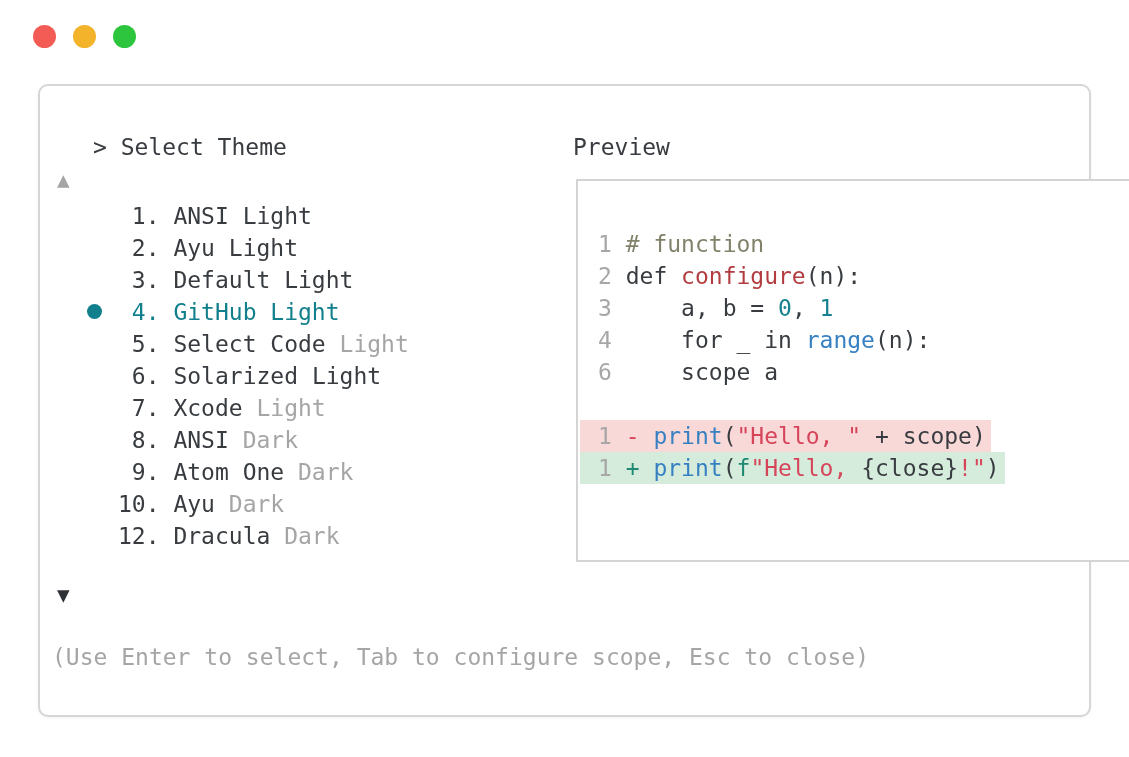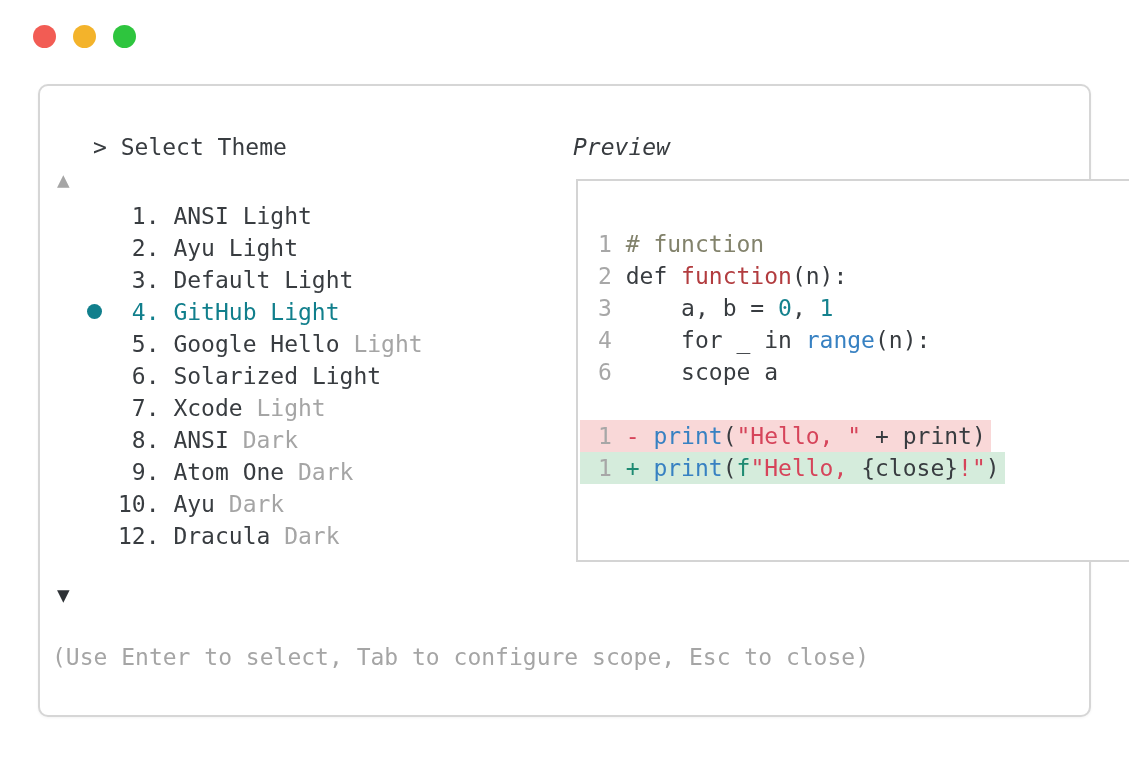--- a/index.html
+++ b/index.html
@@ -8,21 +8,21 @@
   
   .lights{position:absolute;left:33px;top:25px;display:flex;gap:17px;}
   .light{width:23px;height:23px;border-radius:50%;border:none;padding:0;cursor:default;}
 
   
   .panel{position:absolute;left:38px;top:84px;width:1053px;height:633px;box-sizing:border-box;
          border:2px solid #d6d6d6;border-radius:10px;background:#fff;box-shadow:0 1px 3px rgba(0,0,0,0.05);}
 
   .hdr{position:absolute;top:45px;height:32px;white-space:pre;margin-left:36px;}
   .hdr-select{left:17px;}
-  .hdr-preview{left:497px;font-style:italic;}
+  .hdr-preview{left:497px;}
 
   .arrow{position:absolute;left:17px;height:32px;white-space:pre;}
   .arrow-up{top:78px;color:var(--muted,#a5a5a5);font-size:21px;}
   .arrow-down{top:493px;color:#2e3236;font-size:21px;}
 
   .theme-list{position:absolute;left:50px;top:114px;margin-left:28px;}
   .trow{position:relative;height:32px;white-space:pre;}
   .trow .sfx-muted{color:var(--muted,#a5a5a5);}
   .trow.sel{color:var(--accent_teal,#117f8c);}
   .dot{position:absolute;left:-31px;top:8px;width:15px;height:15px;border-radius:50%;
@@ -60,38 +60,38 @@
   <div class="hdr hdr-select">&gt; Select Theme</div>
   <div class="hdr hdr-preview">Preview</div>
 
   <div class="arrow arrow-up">▲</div>
 
   <div class="theme-list">
       <div class="trow"><span> 1. </span><span>ANSI </span><span>Light</span></div>
       <div class="trow"><span> 2. </span><span>Ayu </span><span>Light</span></div>
       <div class="trow"><span> 3. </span><span>Default </span><span>Light</span></div>
       <div class="trow sel"><span class="dot"></span><span> 4. </span><span>GitHub </span><span>Light</span></div>
-      <div class="trow"><span> 5. </span><span>Google Hello </span><span class="sfx-muted">Light</span></div>
+      <div class="trow"><span> 5. </span><span>Select Code </span><span class="sfx-muted">Light</span></div>
       <div class="trow"><span> 6. </span><span>Solarized </span><span>Light</span></div>
       <div class="trow"><span> 7. </span><span>Xcode </span><span class="sfx-muted">Light</span></div>
       <div class="trow"><span> 8. </span><span>ANSI </span><span class="sfx-muted">Dark</span></div>
       <div class="trow"><span> 9. </span><span>Atom One </span><span class="sfx-muted">Dark</span></div>
       <div class="trow"><span>10. </span><span>Ayu </span><span class="sfx-muted">Dark</span></div>
       <div class="trow"><span>12. </span><span>Dracula </span><span class="sfx-muted">Dark</span></div>
     </div>
 
   <div class="arrow arrow-down">▼</div>
 
   <div class="code-box">
     <div class="code">
         <div class="cline"><span class="c-ln">1 </span><span class="c-comment"># function</span></div>
-        <div class="cline"><span class="c-ln">2 </span><span class="c-text">def </span><span class="c-func">function</span><span class="c-text">(n):</span></div>
+        <div class="cline"><span class="c-ln">2 </span><span class="c-text">def </span><span class="c-func">configure</span><span class="c-text">(n):</span></div>
         <div class="cline"><span class="c-ln">3 </span><span class="c-text">    a, b = </span><span class="c-num">0</span><span class="c-text">, </span><span class="c-num">1</span></div>
         <div class="cline"><span class="c-ln">4 </span><span class="c-text">    for _ in </span><span class="c-call">range</span><span class="c-text">(n):</span></div>
         <div class="cline"><span class="c-ln">6 </span><span class="c-text">    scope a</span></div>
         <div class="cline"></div>
-        <div class="cline"><span class="bg-del"><span class="c-ln">1 </span><span class="c-del">- </span><span class="c-call">print</span><span class="c-text">(</span><span class="c-string">"Hello, "</span><span class="c-text"> + print)</span></span></div>
+        <div class="cline"><span class="bg-del"><span class="c-ln">1 </span><span class="c-del">- </span><span class="c-call">print</span><span class="c-text">(</span><span class="c-string">"Hello, "</span><span class="c-text"> + scope)</span></span></div>
         <div class="cline"><span class="bg-add"><span class="c-ln">1 </span><span class="c-add">+ </span><span class="c-call">print</span><span class="c-text">(</span><span class="c-add">f</span><span class="c-string">"Hello, </span><span class="c-text">{close}</span><span class="c-string">!"</span><span class="c-text">)</span></span></div>
       </div>
   </div>
 
   <div class="help">(Use Enter to select, Tab to configure scope, Esc to close)</div>
 </div>
 
 </body></html>

